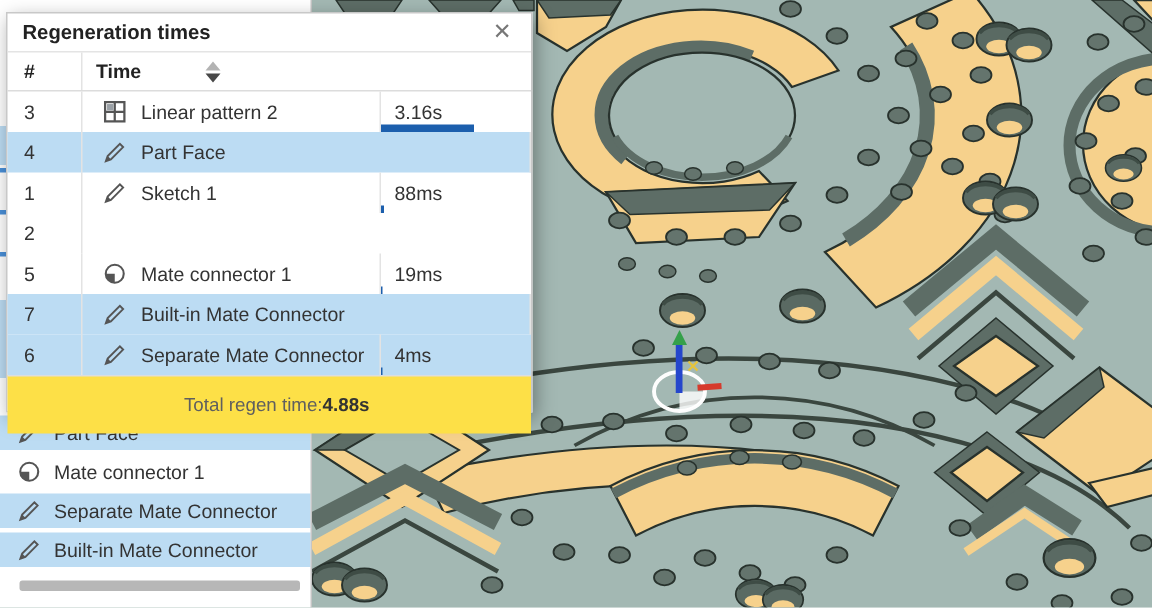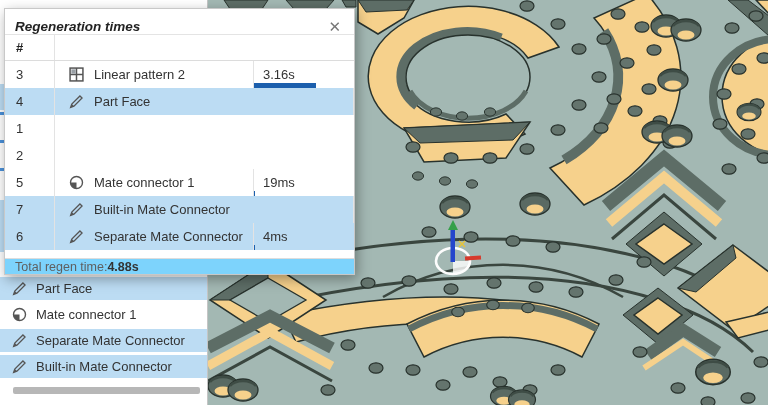--- a/index.html
+++ b/index.html
@@ -25,37 +25,37 @@
   
   .viewport{position:absolute;left:207px;top:0;width:561px;height:405px;border-left:1px solid #c5c5c5;}
   .tan{fill:var(--pocket);stroke:var(--outline);stroke-width:1.5;}
   .wallp{fill:var(--wall);stroke:var(--outline);stroke-width:1;}
   .wline{stroke:var(--wall);fill:none;}
   .thin{stroke:var(--linedark);fill:none;}
   
   .dialog{position:absolute;left:4px;top:8px;width:351px;height:267px;background:#fff;
     border:1px solid #c8c8c8;box-shadow:2px 4px 12px rgba(0,0,0,.35);z-index:10;
     display:flex;flex-direction:column;}
-  .dlg-head{height:25px;flex:none;display:flex;align-items:flex-end;padding:0 10px;font-style:italic;}
+  .dlg-head{height:25px;flex:none;display:flex;align-items:center;padding:0 10px;}
   .dlg-title{flex:1;font-size:13.5px;font-weight:bold;color:#222;}
   .dlg-close{font-size:15px;color:#777;cursor:pointer;padding:0 3px;line-height:1;}
   .rt-headrow{height:27px;flex:none;display:flex;align-items:stretch;border-top:1px solid #e4e4e4;
     border-bottom:1px solid #dcdcdc;font-size:13px;font-weight:bold;color:#222;}
   .rt-row{height:27px;flex:none;display:flex;align-items:stretch;font-size:13px;color:#333;cursor:pointer;}
   .rt-row.hl{background:var(--highlight);}
   .c-num{width:50px;flex:none;padding-left:11px;border-right:1px solid #e3e3e3;display:flex;align-items:center;}
   .c-name{flex:1;padding-left:14px;border-right:1px solid #e3e3e3;display:flex;align-items:center;}
   .c-name .icon{margin-right:10px;}
   .c-time{width:100px;flex:none;padding-left:9px;display:flex;align-items:center;position:relative;}
   .bar{position:absolute;left:0;bottom:0;height:5px;background:var(--bar);}
   .sorter{margin-left:auto;margin-right:8px;display:flex;flex-direction:column;justify-content:center;align-items:center;cursor:pointer;}
   .tri-up{width:0;height:0;border-left:5px solid transparent;border-right:5px solid transparent;border-bottom:6px solid #b3b3b3;margin-bottom:2px;}
   .tri-down{width:0;height:0;border-left:5px solid transparent;border-right:5px solid transparent;border-top:6px solid #474747;}
-  .dlg-foot{margin-top:auto;flex:none;height:16px;background:#7dd3fc;border-top:1px solid #ddd;
-    display:flex;align-items:center;padding-left:10px;font-size:12.5px;color:#5f5f5f;}
+  .dlg-foot{margin-top:auto;flex:none;height:39px;background:#fde047;border-top:1px solid #ddd;
+    display:flex;align-items:center;padding-left:10px;font-size:12.5px;color:#5f5f5f;justify-content:center;}
   .dlg-foot b{color:#333;margin-left:0;}
 </style>
 </head>
 <body>
 
 <div class="tree-panel">
 
   <div class="sliver" style="top:84px;height:26px;background:var(--highlight);"></div>
   <div class="sliver" style="top:112px;height:3px;background:#4a90d9;"></div>
   <div class="sliver" style="top:140px;height:3px;background:#4a90d9;"></div>
@@ -274,20 +274,27 @@
 </svg>
 </div>
 
 <div class="dialog">
   <div class="dlg-head">
     <span class="dlg-title">Regeneration times</span>
     <span class="dlg-close">✕</span>
   </div>
   <div class="rt-headrow">
     <div class="c-num">#</div>
+    <div class="c-time">
+      <span>Time</span>
+      <span class="sorter">
+        <span class="tri-up"></span>
+        <span class="tri-down"></span>
+      </span>
+    </div>
   </div>
   <div>
     <div class="rt-row">
         <div class="c-num">3</div>
         <div class="c-name">
           <span class="icon">
             <svg viewBox="0 0 14 14">
               <rect x="1" y="1" width="12" height="12" fill="none" stroke="#555" stroke-width="1.4"></rect>
               <line x1="7" y1="1" x2="7" y2="13" stroke="#555" stroke-width="1.4"></line>
               <line x1="1" y1="7" x2="13" y2="7" stroke="#555" stroke-width="1.4"></line>
@@ -308,20 +315,33 @@
             <svg viewBox="0 0 14 14">
               <path d="M1.5 12.5 L2.6 9.4 L10.2 1.8 L12.2 3.8 L4.6 11.4 Z" fill="none" stroke="#555" stroke-width="1.2"></path>
               <path d="M1.5 12.5 L2.6 9.4 L4.6 11.4 Z" fill="#555"></path>
             </svg>
           </span>
           <span>Part Face</span>
         </div>
       </div>
       <div class="rt-row">
         <div class="c-num">1</div>
+        <div class="c-name">
+          <span class="icon">
+            <svg viewBox="0 0 14 14">
+              <path d="M1.5 12.5 L2.6 9.4 L10.2 1.8 L12.2 3.8 L4.6 11.4 Z" fill="none" stroke="#555" stroke-width="1.2"></path>
+              <path d="M1.5 12.5 L2.6 9.4 L4.6 11.4 Z" fill="#555"></path>
+            </svg>
+          </span>
+          <span>Sketch 1</span>
+        </div>
+        <div class="c-time">
+          <span>88ms</span>
+          <span class="bar" style="width: 2px;"></span>
+        </div>
       </div>
       <div class="rt-row">
         <div class="c-num">2</div>
       </div>
       <div class="rt-row">
         <div class="c-num">5</div>
         <div class="c-name">
           <span class="icon">
             <svg viewBox="0 0 14 14">
               <circle cx="7" cy="7" r="5.6" fill="none" stroke="#555" stroke-width="1.3"></circle>

